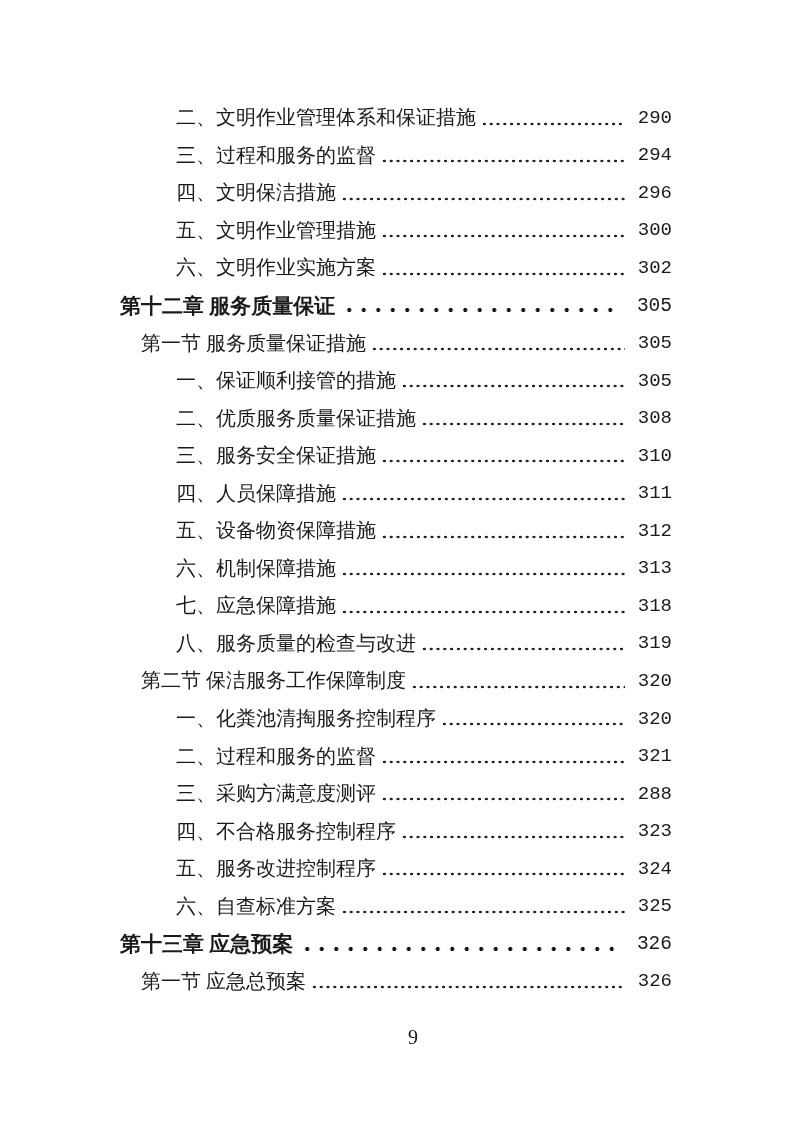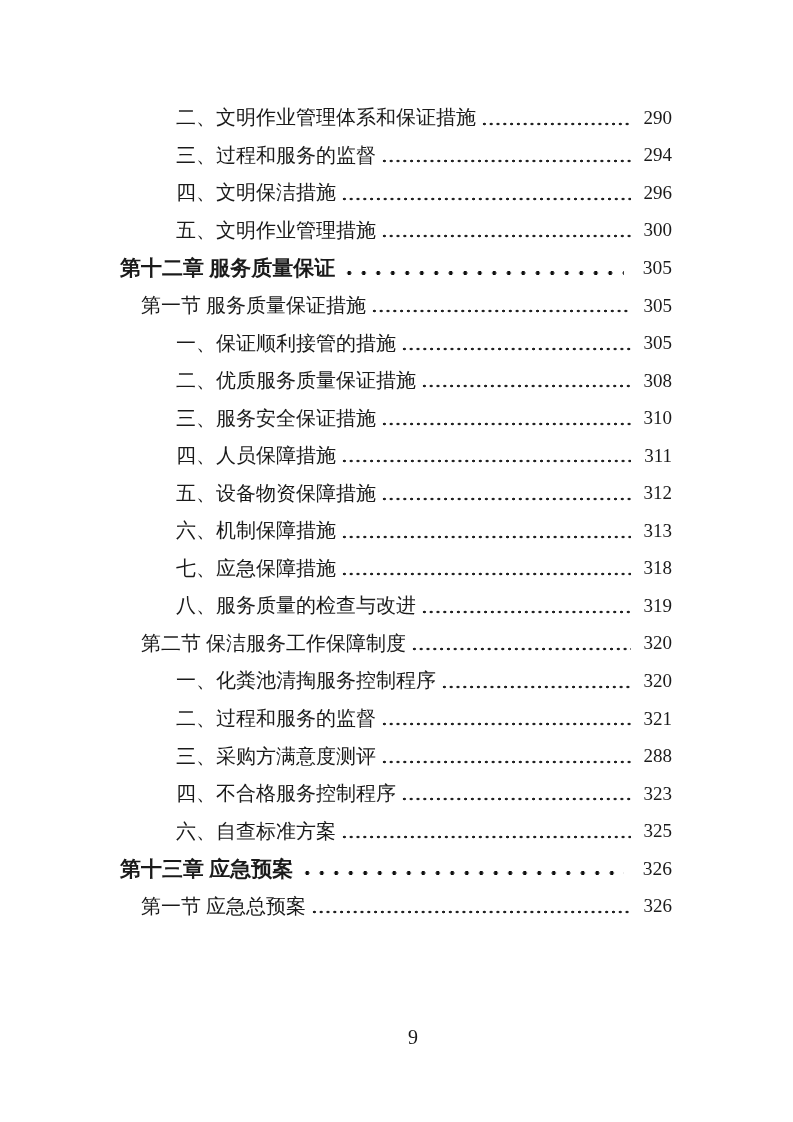--- a/index.html
+++ b/index.html
@@ -57,21 +57,21 @@
     background-repeat: repeat-x;
     background-position: 0 calc(100% - 11px);
   }
   .toc-row.level-1 .toc-dots {
     margin: 0 9px 0 7px;
     background-image: radial-gradient(circle, #111 1.8px, transparent 2.2px);
     background-size: 14.5px 6px;
     background-position: 0 calc(100% - 11px);
   }
   .toc-page {
-    font-family: Liberation Serif, serif;
+    font-family: Liberation Mono, monospace;
     font-size: 19px;
     font-weight: 400;
     white-space: nowrap;
     margin-left: 10px;
   }
   .toc-row.level-1 .toc-page {
     font-size: 19.5px;
   }
   .footer {
     position: absolute;
@@ -101,20 +101,25 @@
       <div class="toc-row level-3">
         <span class="toc-title">四、文明保洁措施</span>
         <span class="toc-dots"></span>
         <span class="toc-page">296</span>
       </div>
       <div class="toc-row level-3">
         <span class="toc-title">五、文明作业管理措施</span>
         <span class="toc-dots"></span>
         <span class="toc-page">300</span>
       </div>
+      <div class="toc-row level-3">
+        <span class="toc-title">六、文明作业实施方案</span>
+        <span class="toc-dots"></span>
+        <span class="toc-page">302</span>
+      </div>
       <div class="toc-row level-1">
         <span class="toc-title">第十二章 服务质量保证</span>
         <span class="toc-dots"></span>
         <span class="toc-page">305</span>
       </div>
       <div class="toc-row level-2">
         <span class="toc-title">第一节 服务质量保证措施</span>
         <span class="toc-dots"></span>
         <span class="toc-page">305</span>
       </div>
@@ -175,20 +180,25 @@
       </div>
       <div class="toc-row level-3">
         <span class="toc-title">三、采购方满意度测评</span>
         <span class="toc-dots"></span>
         <span class="toc-page">288</span>
       </div>
       <div class="toc-row level-3">
         <span class="toc-title">四、不合格服务控制程序</span>
         <span class="toc-dots"></span>
         <span class="toc-page">323</span>
+      </div>
+      <div class="toc-row level-3">
+        <span class="toc-title">五、服务改进控制程序</span>
+        <span class="toc-dots"></span>
+        <span class="toc-page">324</span>
       </div>
       <div class="toc-row level-3">
         <span class="toc-title">六、自查标准方案</span>
         <span class="toc-dots"></span>
         <span class="toc-page">325</span>
       </div>
       <div class="toc-row level-1">
         <span class="toc-title">第十三章 应急预案</span>
         <span class="toc-dots"></span>
         <span class="toc-page">326</span>

